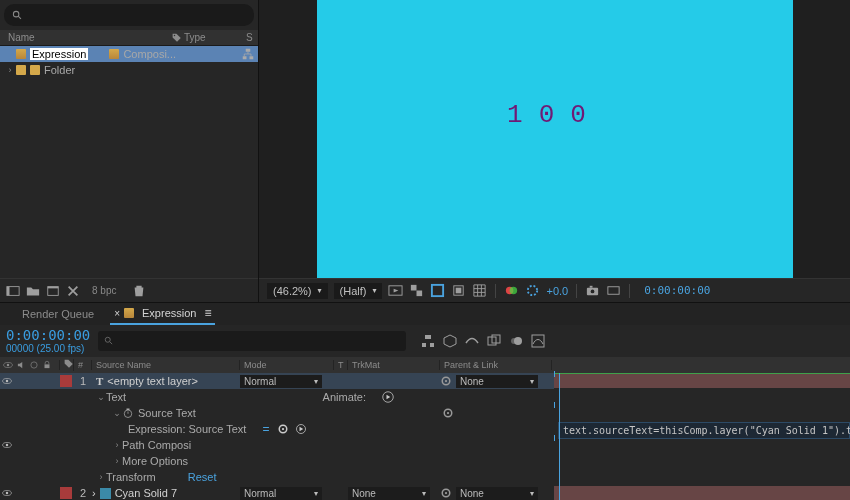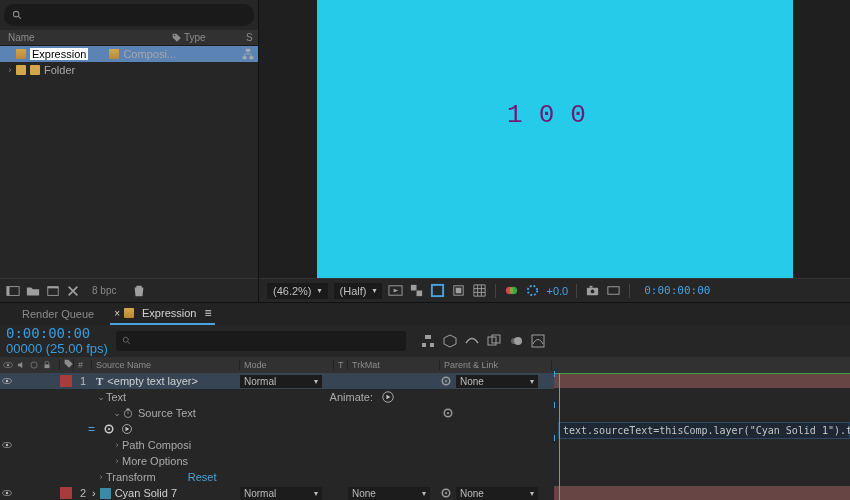--- a/index.html
+++ b/index.html
@@ -44,21 +44,21 @@
 .bottom{flex:1;display:flex;flex-direction:column;background:#262626;border-top:1px solid #111}
 .tabs{height:22px;display:flex;align-items:center;padding-left:18px;gap:12px;background:#232323}
 .tab{color:#8c8c8c;font-size:11px;display:flex;align-items:center;gap:4px;padding:3px 4px}
 .tab.active{border-bottom:2px solid #4aa3df;color:#d4d4d4}
 .tab .x{font-size:10px}
 .tab .chip{width:10px;height:10px}
 .tab .menu{margin-left:4px;font-size:12px}
 .tl-head{display:flex;height:32px}
 .tl-left{width:554px;display:flex;align-items:center;padding-left:6px;gap:8px}
 .tc-big{color:#3a9de0;font-family:monospace;font-size:14px}
-.tc-small{color:#3a9de0;font-size:13px}
+.tc-small{color:#3a9de0;font-size:10px}
 .tc-col{display:flex;flex-direction:column;line-height:1.1}
 .tl-search{flex:1;height:20px;background:#1a1a1a;border-radius:3px;display:flex;align-items:center;padding:0 6px;color:#666;margin-right:6px}
 .tl-search svg{width:10px;height:10px}
 .tl-btns{display:flex;gap:6px;margin-right:8px}
 .tl-btns .ic{width:16px;height:16px;fill:#9e9e9e}
 .tl-right{flex:1;background:#2d2d2d;position:relative}
 .ruler{height:32px;position:relative;border-bottom:1px solid #222}
 .rtxt{position:absolute;top:10px;font-size:10px;color:#999}
 .wa{position:absolute;top:2px;left:0;right:0;height:6px;background:#3b5870;display:flex;align-items:center}
 .wa .h{width:8px;height:8px;background:#5a88b5;border-radius:2px;margin-left:-2px}
@@ -91,21 +91,21 @@
 .dropdown .dd{font-size:8px}
 .link-ic{width:12px;height:12px;fill:#999;margin-right:4px}
 .prow2{display:flex;height:16px;align-items:center;font-size:11px;color:#aaa}
 .prow2 .sp{width:58px}
 .prow2 .indent{padding-left:24px}
 .prow2.sub .indent{padding-left:40px}
 .prow2.sub2 .indent{padding-left:56px}
 .prow2 .car{width:10px;font-size:9px;color:#888;text-align:center}
 .prow2 .nm{flex:0 0 auto}
 .stopwatch{width:12px;height:12px;fill:#aaa;margin-right:4px}
-.animate{margin-left:auto;margin-right:120px;color:#aaa;display:flex;align-items:center;gap:9px}
+.animate{margin-left:auto;margin-right:120px;color:#aaa;display:flex;align-items:center;gap:16px}
 .animate .pl{width:12px;height:12px;fill:#ccc}
 .expr-ic{color:#4aa3df;font-size:12px;margin-left:16px}
 .expr-ic2{display:flex;gap:6px;align-items:center;margin-left:8px}
 .expr-ic2 svg{width:12px;height:12px;fill:#ccc}
 .reset{color:#4aa3df;margin-left:32px}
 .bar{position:absolute;height:14px;left:0;right:0}
 .bar.text{top:1px;background:#674545}
 .bar.green{top:0;height:2px;background:#3fa04a;left:0;right:0}
 .bar.cyan{position:absolute;height:14px;background:#674545;left:0;right:0}
 .expr-field{position:absolute;background:#1d2834;border:1px solid #2c4a66;color:#c5c5c5;font-size:10px;padding:2px 4px;font-family:monospace;white-space:nowrap}
@@ -392,20 +392,21 @@
               <svg class="link-ic" viewBox="0 0 16 16">
                 <circle cx="8" cy="8" r="5" fill="none" stroke="#999" stroke-width="2"></circle>
                 <circle cx="8" cy="8" r="1.5" fill="#999"></circle>
               </svg>
             </span>
         </div>
 
         <div class="prow2 sub2">
           <span class="sp"></span>
             <span style="width:14px"></span>
+          <span class="indent nm">Expression: Source Text</span>
           <span class="expr-ic">=</span>
           <span class="expr-ic2">
             <svg viewBox="0 0 16 16">
                 <circle cx="8" cy="8" r="5" fill="none" stroke="#ccc" stroke-width="2"></circle>
                 <circle cx="8" cy="8" r="1.5" fill="#ccc"></circle>
               </svg>
             <svg viewBox="0 0 16 16">
                 <circle cx="8" cy="8" r="6" fill="none" stroke="#ccc"></circle>
                 <path d="M6 5l5 3-5 3z" fill="#ccc"></path>
               </svg>

